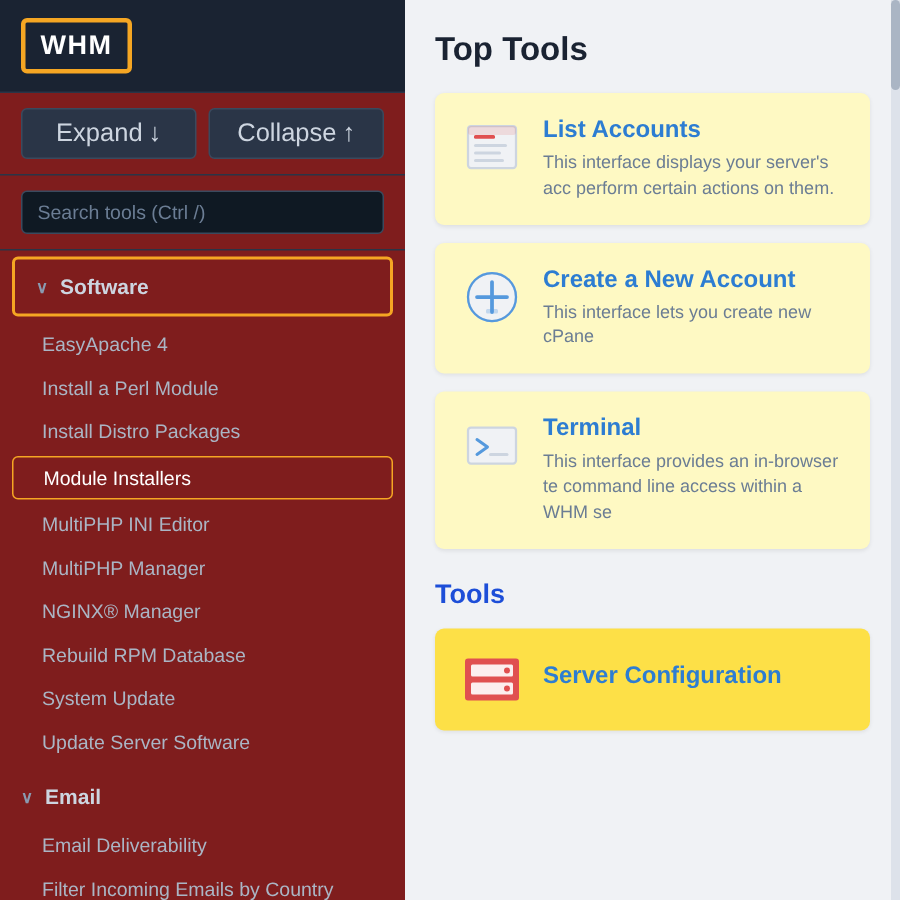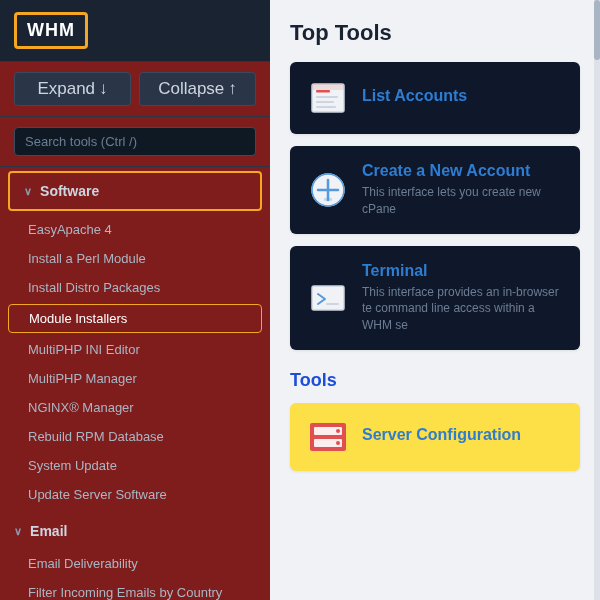--- a/index.html
+++ b/index.html
@@ -132,27 +132,27 @@
     }
 
     .section-title {
       font-size: 22px;
       font-weight: 700;
       color: #1a2332;
       margin-bottom: 16px;
     }
 
     .card {
-      background: #0f172a;
+      background: #fef9c3;
       border-radius: 6px;
       padding: 16px 18px;
       margin-bottom: 12px;
       box-shadow: 0 1px 3px rgba(0,0,0,0.08);
       display: flex;
-      align-items: center;
+      align-items: flex-start;
       gap: 14px;
       cursor: pointer;
     }
 
     .card-icon {
       width: 40px;
       min-width: 40px;
       height: 40px;
       display: flex;
       align-items: center;
@@ -284,20 +284,21 @@
         <rect x="2" y="4" width="32" height="28" rx="2" fill="#f0f2f5" stroke="#cdd5e0" stroke-width="1.5"></rect>
         <rect x="6" y="10" width="14" height="2.5" rx="1" fill="#e05050"></rect>
         <rect x="6" y="16" width="22" height="2" rx="1" fill="#cdd5e0"></rect>
         <rect x="6" y="21" width="18" height="2" rx="1" fill="#cdd5e0"></rect>
         <rect x="6" y="26" width="20" height="2" rx="1" fill="#cdd5e0"></rect>
         <rect x="2" y="4" width="32" height="6" rx="2" fill="#e05050" opacity="0.15"></rect>
       </svg>
     </div>
     <div class="card-body">
       <div class="card-title">List Accounts</div>
+      <div class="card-desc">This interface displays your server's acc perform certain actions on them.</div>
     </div>
   </div>
 
   <div class="card">
     <div class="card-icon">
       <svg viewBox="0 0 36 36" fill="none" xmlns="http://www.w3.org/2000/svg">
         <circle cx="18" cy="18" r="16" fill="#f0f2f5" stroke="#cdd5e0" stroke-width="1.5"></circle>
         <line x1="18" y1="8" x2="18" y2="28" stroke="#5599dd" stroke-width="2.5" stroke-linecap="round"></line>
         <line x1="8" y1="18" x2="28" y2="18" stroke="#5599dd" stroke-width="2.5" stroke-linecap="round"></line>
         <circle cx="18" cy="18" r="16" fill="none" stroke="#5599dd" stroke-width="1.5"></circle>

